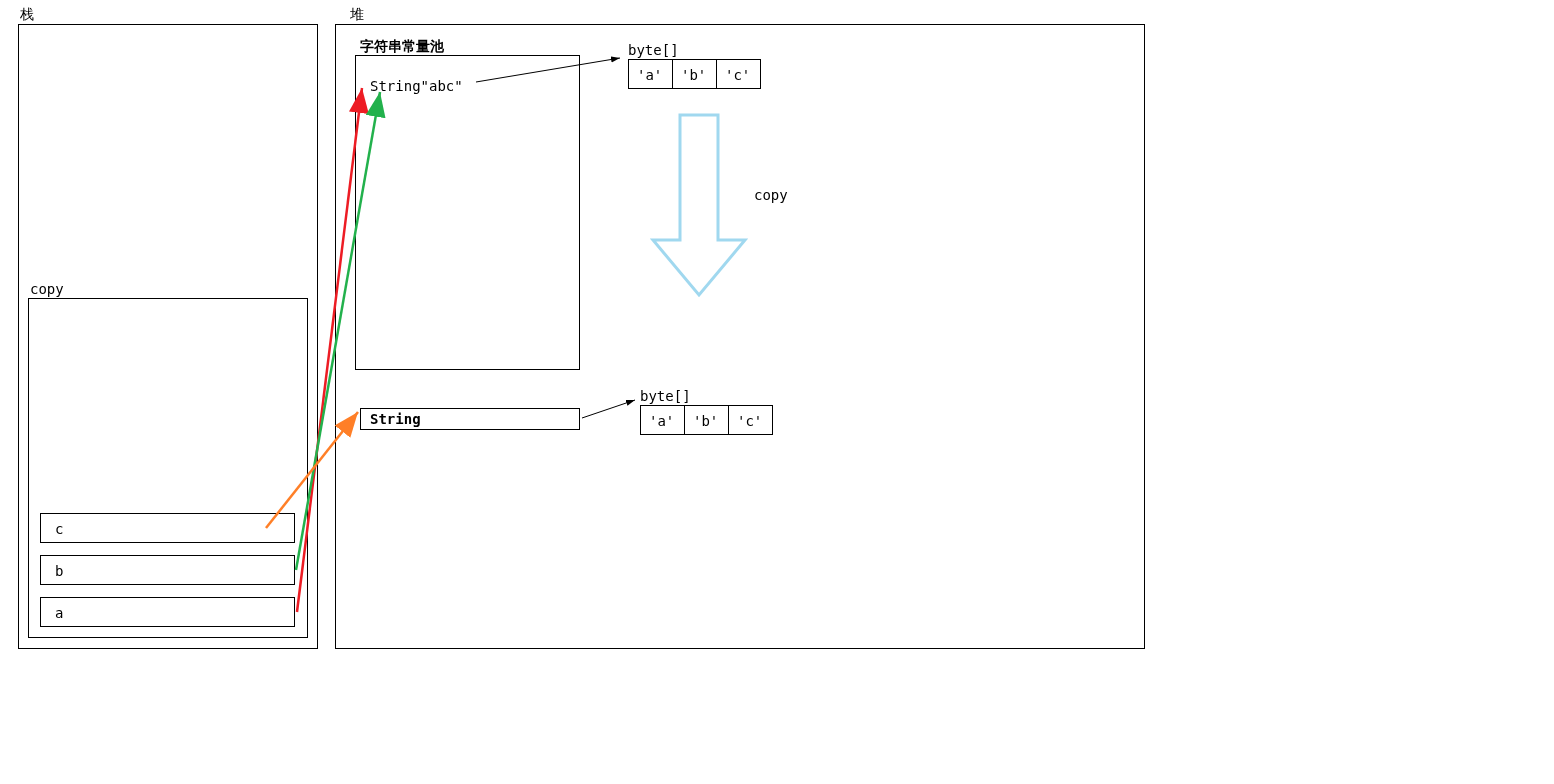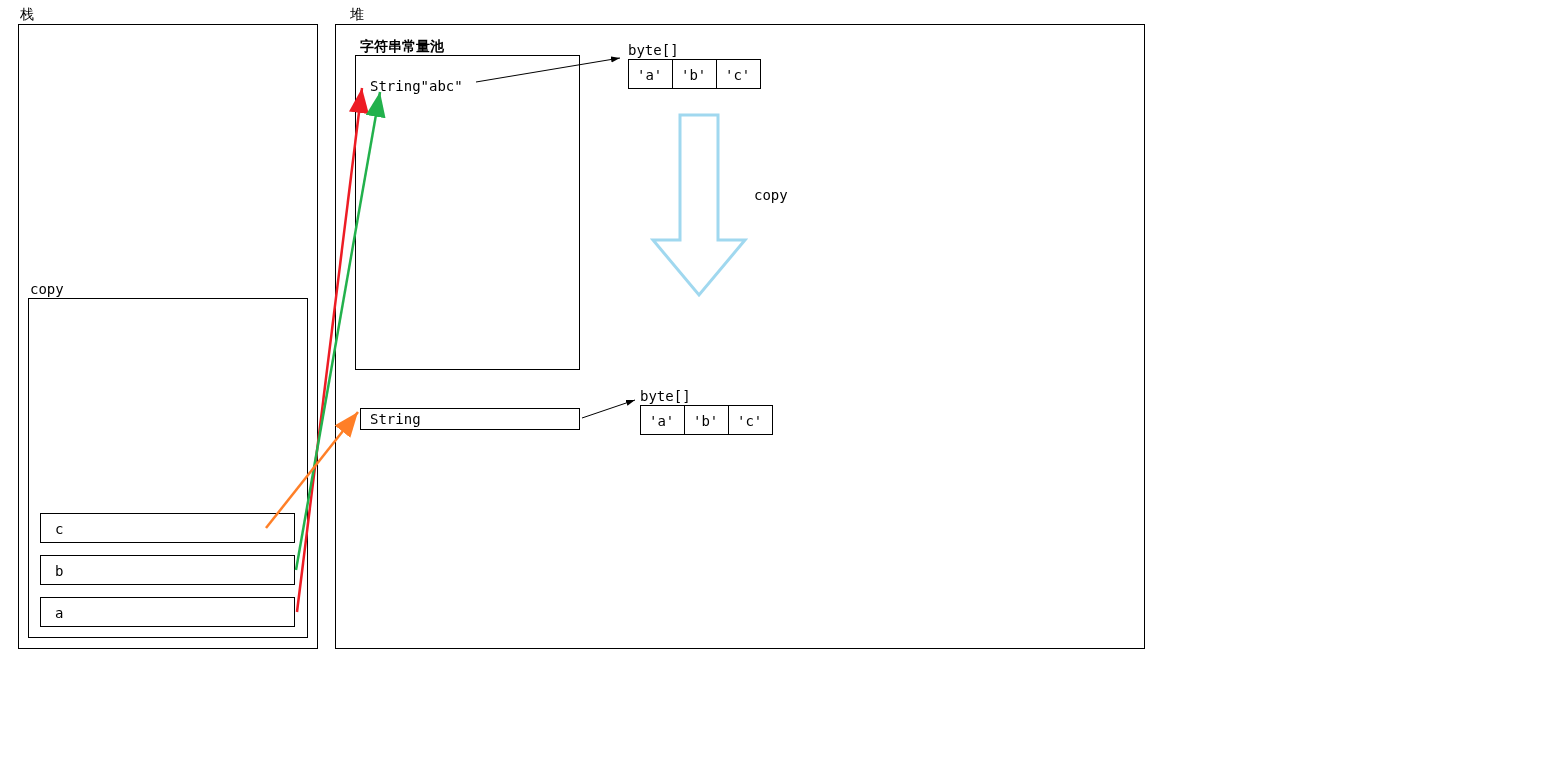--- a/index.html
+++ b/index.html
@@ -59,21 +59,21 @@
 <div class="box" style="left:628px; top:59px; width:45px; height:30px;"></div>
 <div class="label" style="left:637px; top:67px;">'a'</div>
 <div class="box" style="left:672px; top:59px; width:45px; height:30px;"></div>
 <div class="label" style="left:681px; top:67px;">'b'</div>
 <div class="box" style="left:716px; top:59px; width:45px; height:30px;"></div>
 <div class="label" style="left:725px; top:67px;">'c'</div>
 
 <div class="label" style="left:754px; top:187px;">copy</div>
 
 <div class="box" style="left:360px; top:408px; width:220px; height:22px;"></div>
-<div class="label" style="left:370px; top:411px;">String</div>
+<div class="label" style="left:370px; top:411px;font-weight:bold;">String</div>
 
 <div class="label" style="left:640px; top:388px;">byte[]</div>
 
 <div class="box" style="left:640px; top:405px; width:45px; height:30px;"></div>
 <div class="label" style="left:649px; top:413px;">'a'</div>
 <div class="box" style="left:684px; top:405px; width:45px; height:30px;"></div>
 <div class="label" style="left:693px; top:413px;">'b'</div>
 <div class="box" style="left:728px; top:405px; width:45px; height:30px;"></div>
 <div class="label" style="left:737px; top:413px;">'c'</div>
 

